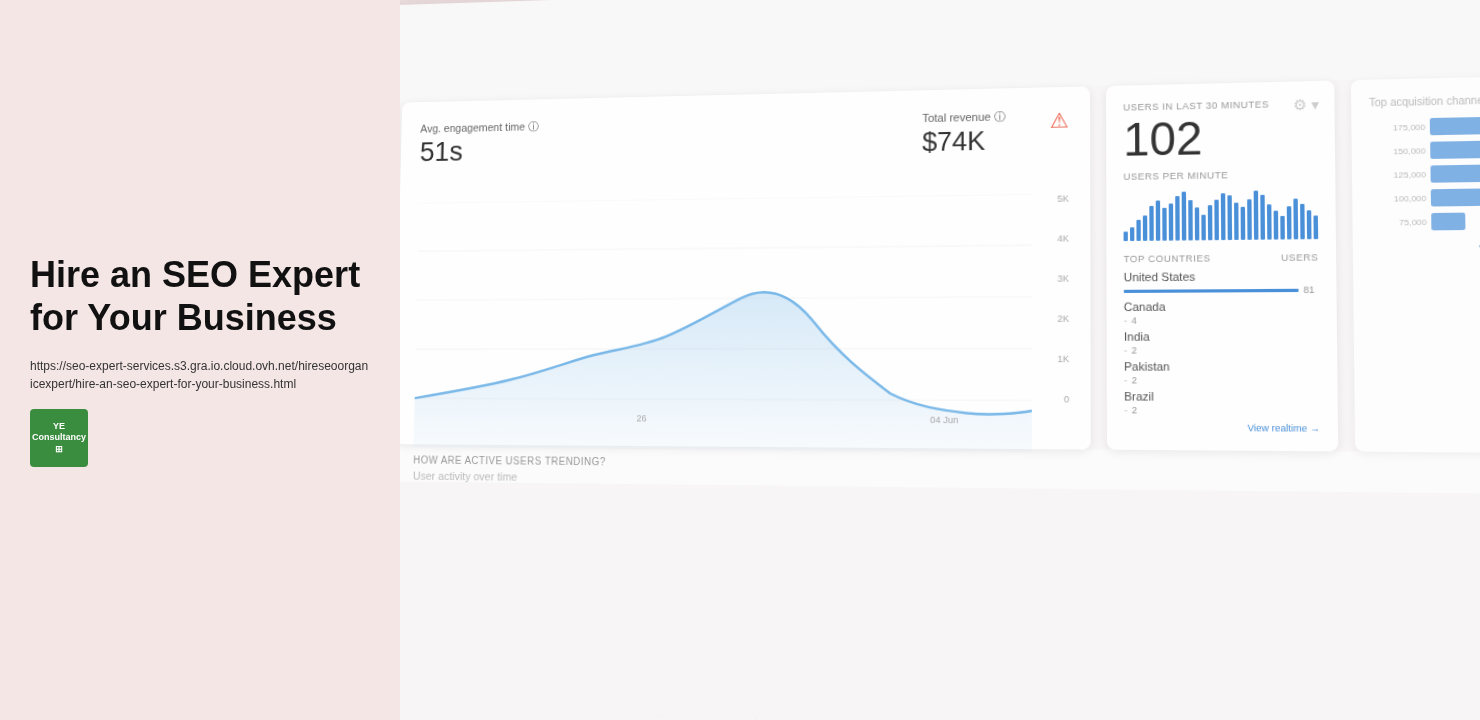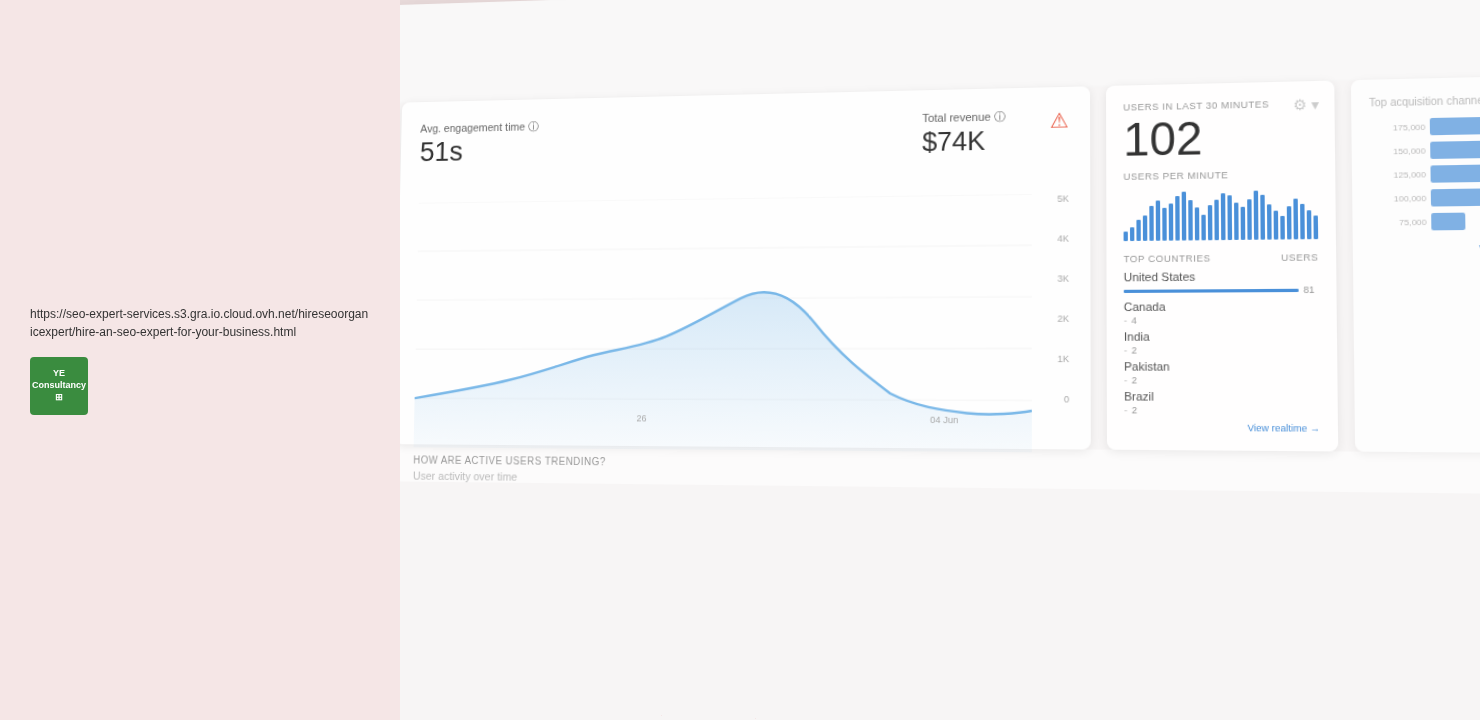--- a/index.html
+++ b/index.html
@@ -365,20 +365,21 @@
       top: 14px;
       right: 14px;
       font-size: 14px;
       color: #ccc;
     }
   </style>
 </head>
 <body>
 
 <div class="left-panel">
+  <h1>Hire an SEO Expert for Your Business</h1>
   <p class="url">https://seo-expert-services.s3.gra.io.cloud.ovh.net/hireseoorganicexpert/hire-an-seo-expert-for-your-business.html</p>
   <div class="logo-box">
     <span>YE Consultancy</span>
     <span>⊞</span>
   </div>
 </div>
 
 <div class="perspective-wrapper">
   <div class="analytics-sheet">
 

